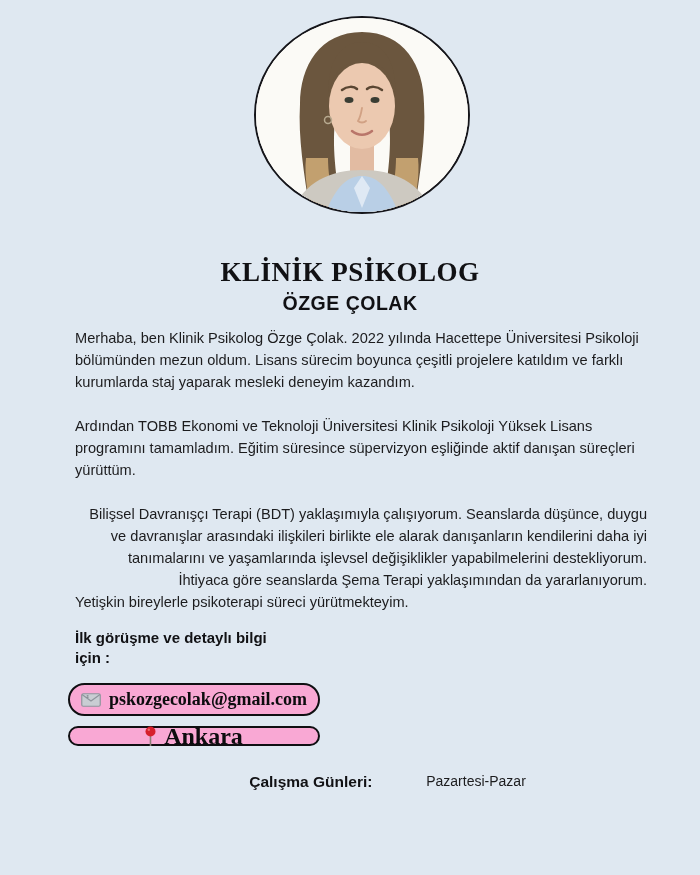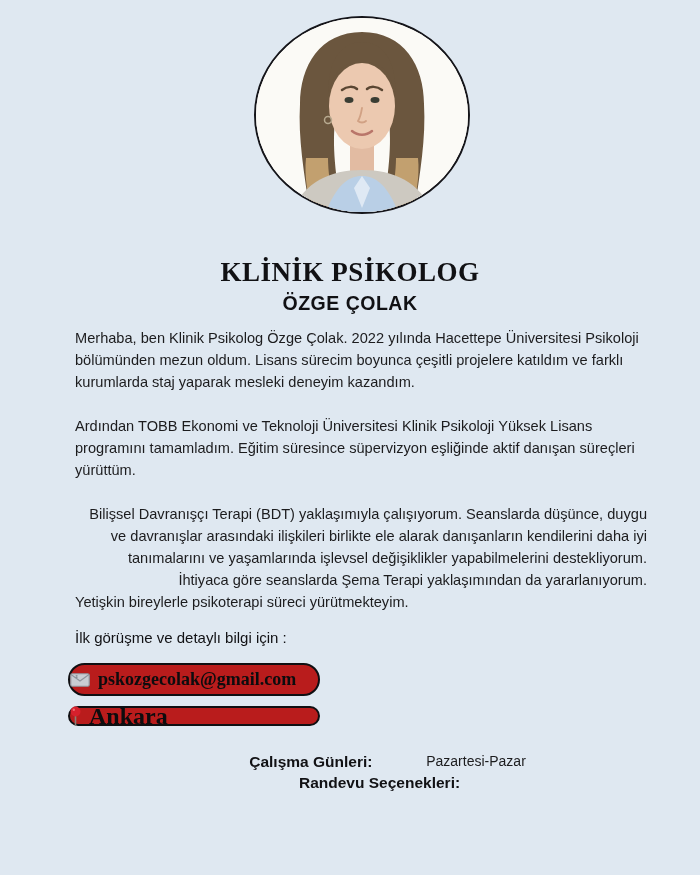--- a/index.html
+++ b/index.html
@@ -54,41 +54,41 @@
   }
   .bio p { margin: 0 0 22px 0; }
   .bio p.no-gap { margin-bottom: 0; text-align: right; }
   .bio p.attached { margin: 0; }
 
   
   .contact-heading {
     margin: 15px 0 0 75px;
     width: 215px;
     font-size: 15px;
-    font-weight: normal;
+    font-weight: bold;
     line-height: 20px;
     color: #111114;
   }
   .buttons {
     margin: 15px 0 0 68px;
     width: 252px;
     display: flex;
     flex-direction: column;
     gap: 10px;
   }
   .pill-btn {
     box-sizing: border-box;
     width: 100%;
     height: 33px;
     border: 2.5px solid #0f0f12;
     border-radius: 20px;
-    background: #b91c1c;
+    background: #f9a8d4;
     display: flex;
     align-items: center;
-    justify-content: flex-start;
+    justify-content: center;
     gap: 8px;
     font-family: "Liberation Serif", serif;
     font-weight: bold;
     font-size: 18px;
     color: #0c0c0e;
     cursor: pointer;
     padding: 0;
   }
   .pill-btn.location { height: 20px; font-size: 24px; }
   .pill-btn .icon { display: inline-flex; align-items: center; }
@@ -180,15 +180,14 @@
     <span>Ankara</span>
   </button>
 </div>
 
 <div class="details">
   <div class="detail-row">
     <span class="detail-label">Çalışma Günleri:</span>
     <span class="detail-value">Pazartesi-Pazar</span>
   </div>
   <div class="detail-row">
-    <span class="detail-label">Randevu Seçenekleri:</span>
   </div>
 </div>
 
 </body></html>

